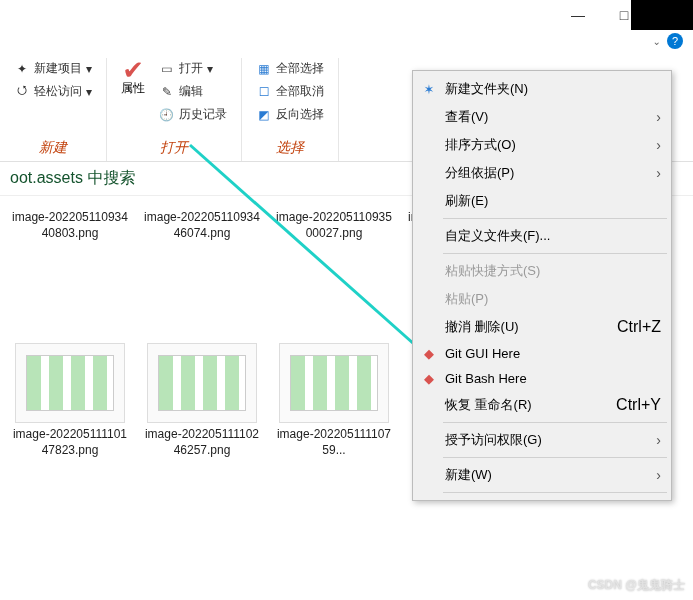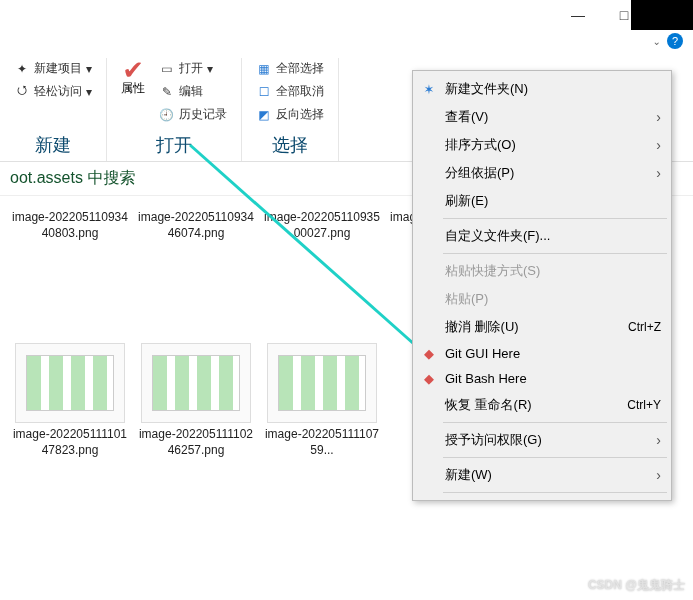--- a/index.html
+++ b/index.html
@@ -8,39 +8,39 @@
 .titlebar { height: 30px; display: flex; justify-content: flex-end; align-items: center; background: #fff; }
 .titlebar .btn { width: 46px; height: 30px; display: flex; align-items: center; justify-content: center; font-size: 14px; color: #333; }
 
 .help-row { height: 22px; display: flex; justify-content: flex-end; align-items: center; padding-right: 10px; gap: 6px; }
 .help-row .chev { font-size: 10px; color: #666; }
 .help-row .help { width: 16px; height: 16px; border-radius: 50%; background: #0078d4; color: #fff; font-size: 11px; display: flex; align-items: center; justify-content: center; }
 
 .ribbon { height: 110px; border-bottom: 1px solid #e0e0e0; display: flex; padding-top: 6px; }
 .ribbon-group { border-right: 1px solid #e6e6e6; padding: 0 10px; display: flex; flex-direction: column; }
 .ribbon-group .actions { flex: 1; display: flex; gap: 6px; }
-.ribbon-group .label { text-align: center; font-size: 18px; color: #0c4a6e; padding: 4px 0; }
+.ribbon-group .label { text-align: center; font-size: 14px; color: #c2410c; padding: 4px 0; font-style: italic; }
 .ribbon-vert { display: flex; flex-direction: column; gap: 2px; }
 .ribbon-item { display: flex; align-items: center; gap: 4px; font-size: 12px; padding: 2px 4px; color: #333; }
 .ribbon-big { display: flex; flex-direction: column; align-items: center; gap: 2px; font-size: 12px; padding: 4px; }
 .ribbon-big .ic { font-size: 28px; }
 .ic { display: inline-flex; width: 16px; height: 16px; align-items: center; justify-content: center; }
 
 .search-row { padding: 6px 10px; font-size: 16px; color: #14532d; border-bottom: 1px solid #eee; }
 
-.files { padding: 10px; display: flex; flex-wrap: wrap; gap: 22px 6px; align-content: flex-start; }
+.files { padding: 10px; display: flex; flex-wrap: wrap; gap: 22px 12px; align-content: flex-start; }
 .file { width: 120px; display: flex; flex-direction: column; align-items: center; }
 .thumb { width: 110px; height: 80px; border: 1px solid #ddd; background: #fafafa; position: relative; display: flex; align-items: center; justify-content: center; }
 .thumb.diagram::before { content: ""; width: 80%; height: 70%; background: repeating-linear-gradient(90deg, #b8e4b8 0 14px, transparent 14px 22px), linear-gradient(#fff,#fff); border: 1px solid #ccc; }
 .fname { font-size: 12px; text-align: center; color: #222; margin-top: 4px; word-break: break-all; line-height: 1.3; }
 
 .context-menu { position: absolute; top: 70px; left: 412px; width: 260px; background: #f0f0f0; border: 1px solid #bcbcbc; box-shadow: 2px 2px 6px rgba(0,0,0,0.25); padding: 4px 2px; font-size: 13px; }
 .cm-item { display: flex; align-items: center; padding: 5px 8px 5px 30px; position: relative; color: #000; }
 .cm-item.disabled { color: #9a9a9a; }
-.cm-item .shortcut { margin-left: auto; font-size: 12px; }
+.cm-item .shortcut { margin-left: auto; font-size: 16px; }
 .cm-item .arrow { margin-left: auto; font-size: 14px; color: #555; }
 .cm-item .cm-icon { position: absolute; left: 6px; width: 16px; height: 16px; display: flex; align-items: center; justify-content: center; font-size: 13px; }
 .cm-sep { height: 1px; background: #d0d0d0; margin: 3px 2px 3px 28px; }
 
 .watermark { position: absolute; bottom: 6px; right: 8px; font-size: 12px; color: rgba(230,230,230,0.9); text-shadow: 0 0 2px rgba(0,0,0,0.3); font-weight: bold; }
 
 .arrow-line { position: absolute; pointer-events: none; }
 
 .rside { position:absolute; top:0; right:0; width:62px; height:30px; background:#000; }
 </style>

